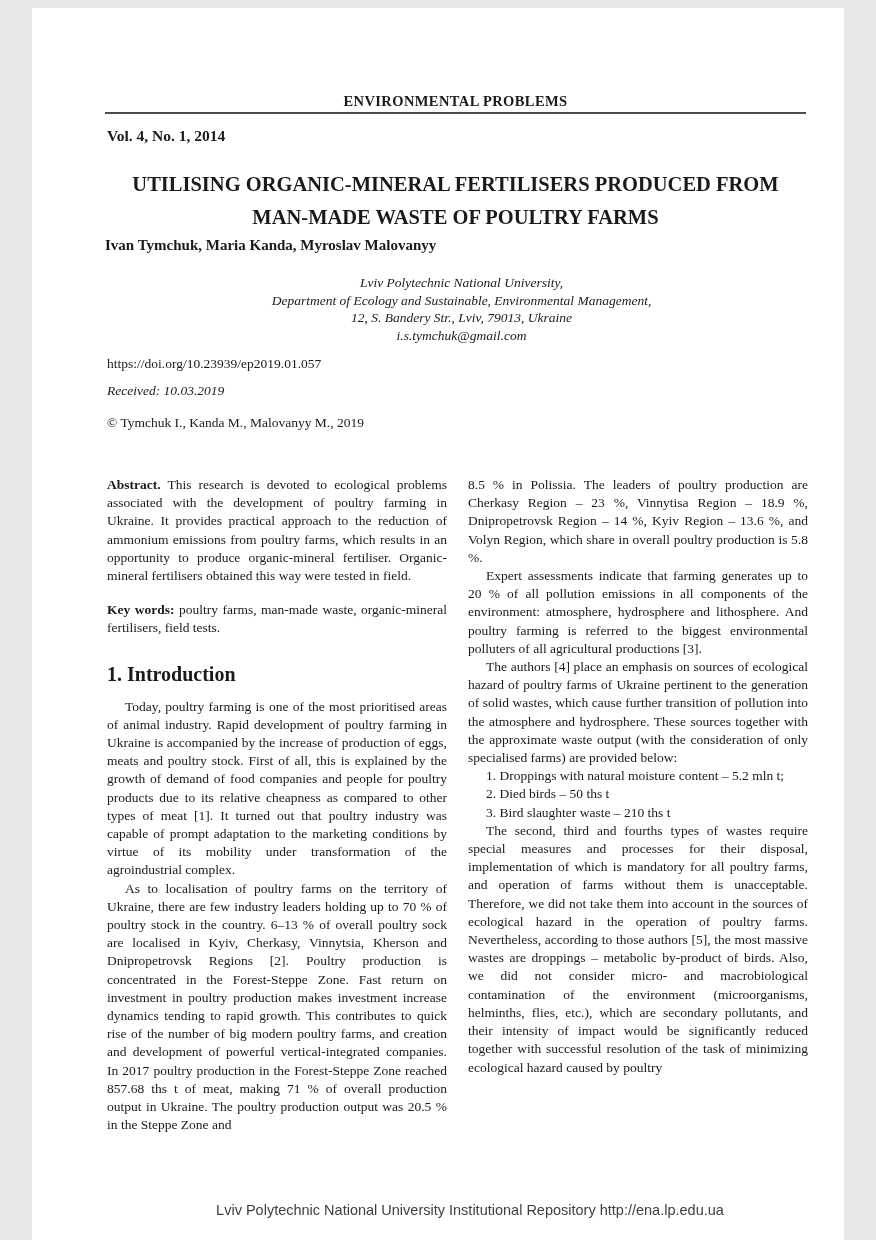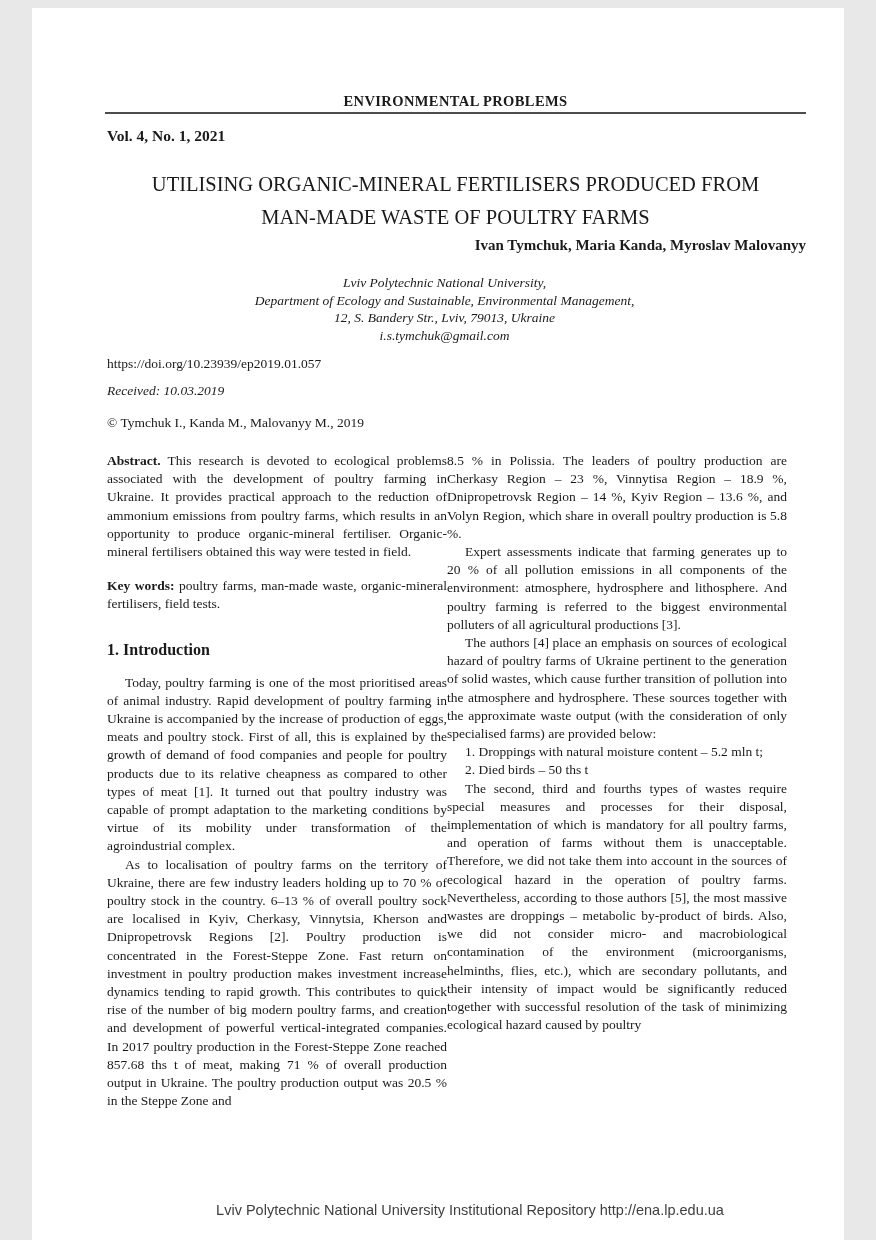--- a/index.html
+++ b/index.html
@@ -31,33 +31,33 @@
     position: absolute;
     top: 119px; left: 75px;
     font-size: 15.5px;
     font-weight: bold;
   }
   .paper-title {
     position: absolute;
     top: 160px; left: 73px; width: 701px;
     text-align: center;
     font-size: 20.5px;
-    font-weight: normal;
+    font-weight: bold;
     line-height: 33px;
   }
   .authors {
     position: absolute;
     top: 229px; left: 73px; width: 701px;
-    text-align: right;
+    text-align: left;
     font-size: 15px;
     font-weight: bold;
   }
   .affiliation {
     position: absolute;
-    top: 266px; left: 62px; width: 701px;
+    top: 266px; left: 79px; width: 701px;
     text-align: center;
     font-style: italic;
     font-size: 13.5px;
     line-height: 17.5px;
   }
   .doi-line {
     position: absolute;
     top: 348px; left: 75px;
     font-size: 13.5px;
   }
@@ -69,35 +69,36 @@
     text-align: right;
   }
   .copyright-line {
     position: absolute;
     top: 407px; left: 75px;
     font-size: 13.5px;
     text-align: center;
   }
   .columns {
     position: absolute;
-    top: 444px; left: 75px; width: 701px;
+    top: 468px; left: 75px; width: 701px;
     display: flex;
+    gap: 21px;
   }
   .col {
     width: 340px;
     font-size: 13.5px;
     line-height: 18.2px;
     text-align: justify;
   }
   .col p { margin: 0; }
   .col p.indent { text-indent: 18px; }
   .bold { font-weight: bold; }
   .keywords-paragraph { margin-top: 16px !important; }
   .section-heading {
-    font-size: 16px;
+    font-size: 20px;
     font-weight: bold;
     line-height: 20px;
     margin: 26px 0 14px 0 !important;
     text-align: left;
   }
   .footer {
     position: absolute;
     top: 1194px; left: 0; width: 876px;
     text-align: center;
     font-family: "Liberation Sans", "DejaVu Sans", sans-serif;
@@ -107,21 +108,21 @@
 </style>
 </head>
 <body>
 
 <div class="page">
 
   <div class="journal-header">ENVIRONMENTAL PROBLEMS</div>
 
   <div class="header-rule"></div>
 
-  <div class="vol-line">Vol. 4, No. 1, 2021</div>
+  <div class="vol-line">Vol. 4, No. 1, 2014</div>
 
   <div class="paper-title">
     <div>UTILISING ORGANIC-MINERAL FERTILISERS PRODUCED FROM</div>
     <div>MAN-MADE WASTE OF POULTRY FARMS</div>
   </div>
 
   <div class="authors">Ivan Tymchuk, Maria Kanda, Myroslav Malovanyy</div>
 
   <div class="affiliation">
     <div>Lviv Polytechnic National University,</div>
@@ -154,20 +155,21 @@
       <p>8.5 % in Polissia. The leaders of poultry production are Cherkasy Region – 23 %, Vinnytisa Region – 18.9 %, Dnipropetrovsk Region – 14 %, Kyiv Region – 13.6 %, and Volyn Region, which share in overall poultry production is 5.8 %.</p>
 
       <p class="indent">Expert assessments indicate that farming generates up to 20 % of all pollution emissions in all components of the environment: atmosphere, hydrosphere and lithosphere. And poultry farming is referred to the biggest environmental polluters of all agricultural productions [3].</p>
 
       <p class="indent">The authors [4] place an emphasis on sources of ecological hazard of poultry farms of Ukraine pertinent to the generation of solid wastes, which cause further transition of pollution into the atmosphere and hydrosphere. These sources together with the approximate waste output (with the consideration of only specialised farms) are provided below:</p>
 
       <p class="indent">1. Droppings with natural moisture content – 5.2 mln t;</p>
 
       <p class="indent">2. Died birds – 50 ths t</p>
 
+      <p class="indent">3. Bird slaughter waste – 210 ths t</p>
 
 
       <p class="indent">The second, third and fourths types of wastes require special measures and processes for their disposal, implementation of which is mandatory for all poultry farms, and operation of farms without them is unacceptable. Therefore, we did not take them into account in the sources of ecological hazard in the operation of poultry farms. Nevertheless, according to those authors [5], the most massive wastes are droppings – metabolic by-product of birds. Also, we did not consider micro- and macrobiological contamination of the environment (microorganisms, helminths, flies, etc.), which are secondary pollutants, and their intensity of impact would be significantly reduced together with successful resolution of the task of minimizing ecological hazard caused by poultry</p>
     </div>
 
   </div>
 
   <div class="footer">Lviv Polytechnic National University Institutional Repository http://ena.lp.edu.ua</div>
 
 </div>

